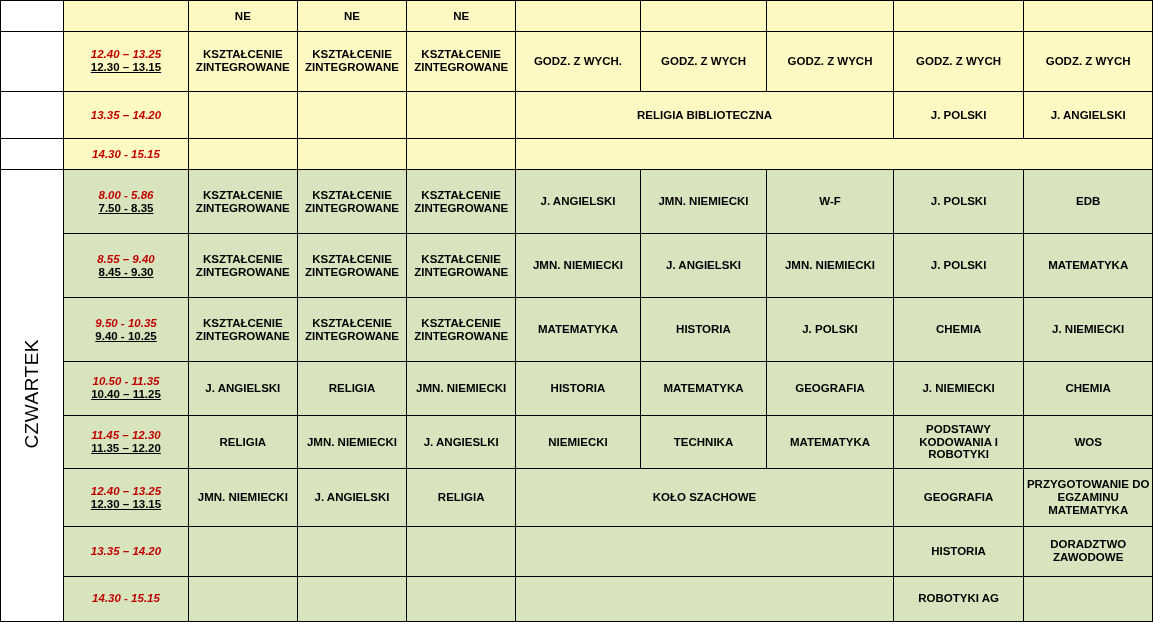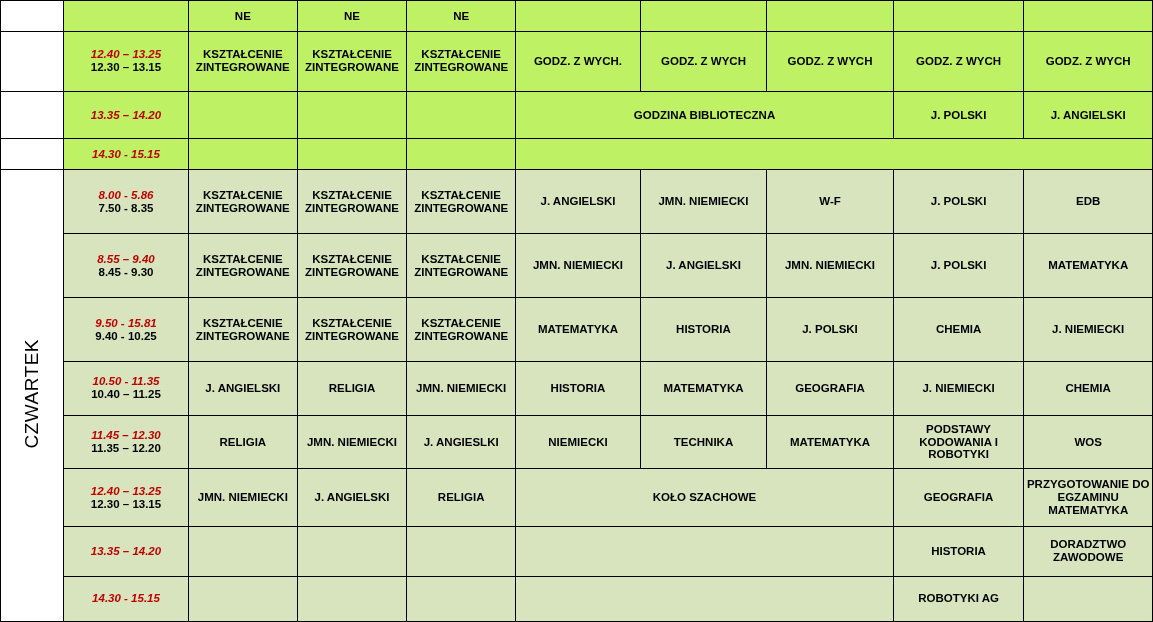--- a/index.html
+++ b/index.html
@@ -35,38 +35,39 @@
   col.c-s1     { width: 107px; }
   col.c-s2     { width: 107px; }
   col.c-s3     { width: 107px; }
   col.c-s4     { width: 122px; }
   col.c-s5     { width: 124px; }
   col.c-s6     { width: 124px; }
   col.c-s7     { width: 128px; }
   col.c-s8     { width: 126px; }
 
   
-  .bg-peach { background: #bef264; }
+  .bg-peach { background: #fef9c3; }
   .bg-green { background: #d7e4bd; }
 
   .time-cell {
     font-size: 12px;
     line-height: 1.25;
     white-space: nowrap;
   }
   .time-top {
     color: #c00000;
     font-weight: bold;
     display: block;
     font-style: italic;
   }
   .time-bot {
     color: #000000;
     font-weight: bold;
     display: block;
+    text-decoration: underline;
   }
   .daylabel {
     writing-mode: vertical-rl;
     transform: rotate(180deg);
     font-weight: normal;
     font-size: 19px;
     letter-spacing: 0.5px;
     white-space: nowrap;
   }
   .daycell {
@@ -128,21 +129,21 @@
         <td class="bg-peach">GODZ. Z WYCH</td>
       </tr>
       <tr style="height: 46px;">
         <td class="daycell"></td>
         <td class="time-cell bg-peach">
           <span class="time-top">13.35 – 14.20</span>
         </td>
         <td class="bg-peach"></td>
         <td class="bg-peach"></td>
         <td class="bg-peach"></td>
-        <td class="bg-peach" colspan="3">GODZINA BIBLIOTECZNA</td>
+        <td class="bg-peach" colspan="3">RELIGIA BIBLIOTECZNA</td>
         <td class="bg-peach">J. POLSKI</td>
         <td class="bg-peach">J. ANGIELSKI</td>
       </tr>
       <tr style="height: 30px;">
         <td class="daycell"></td>
         <td class="time-cell bg-peach">
           <span class="time-top">14.30 - 15.15</span>
         </td>
         <td class="bg-peach"></td>
         <td class="bg-peach"></td>
@@ -173,21 +174,21 @@
         <td class="bg-green">KSZTAŁCENIE ZINTEGROWANE</td>
         <td class="bg-green">KSZTAŁCENIE ZINTEGROWANE</td>
         <td class="bg-green">JMN. NIEMIECKI</td>
         <td class="bg-green">J. ANGIELSKI</td>
         <td class="bg-green">JMN. NIEMIECKI</td>
         <td class="bg-green">J. POLSKI</td>
         <td class="bg-green">MATEMATYKA</td>
       </tr>
       <tr style="height: 62px;">
         <td class="time-cell bg-green">
-          <span class="time-top">9.50 - 15.81</span>
+          <span class="time-top">9.50 - 10.35</span>
           <span class="time-bot">9.40 - 10.25</span>
         </td>
         <td class="bg-green">KSZTAŁCENIE ZINTEGROWANE</td>
         <td class="bg-green">KSZTAŁCENIE ZINTEGROWANE</td>
         <td class="bg-green">KSZTAŁCENIE ZINTEGROWANE</td>
         <td class="bg-green">MATEMATYKA</td>
         <td class="bg-green">HISTORIA</td>
         <td class="bg-green">J. POLSKI</td>
         <td class="bg-green">CHEMIA</td>
         <td class="bg-green">J. NIEMIECKI</td>

